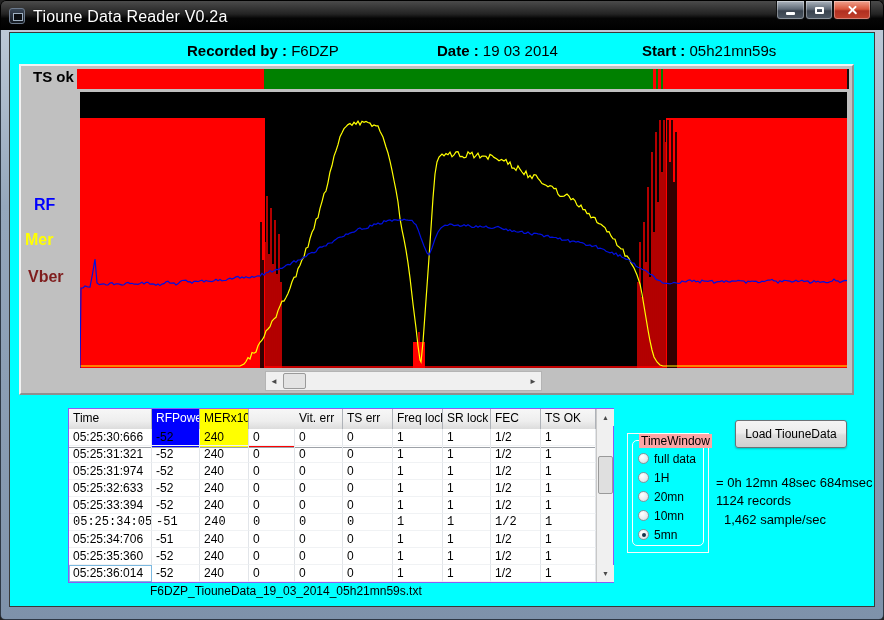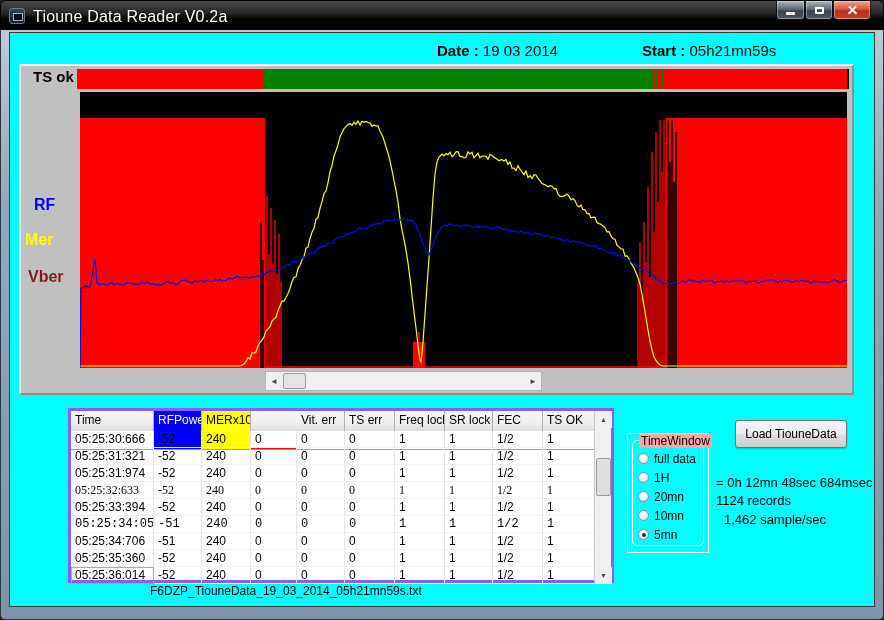--- a/index.html
+++ b/index.html
@@ -51,21 +51,21 @@
   .hscroll { position:absolute; left:244px; top:305px; width:277px; height:20px; background:#f0f0f0;
     border:1px solid #b4b4b4; display:flex; align-items:center; }
   .hs-arrow { width:16px; height:18px; display:flex; align-items:center; justify-content:center;
     font-size:8px; color:#4a4a4a; background:#f0f0f0; }
   .hs-arrow.right { margin-left:auto; }
   .hs-thumb { position:absolute; left:17px; top:1px; width:23px; height:16px; background:#e3e3e3;
     border:1px solid #9a9a9a; border-radius:2px; }
 
   
   .datatable { position:absolute; left:58px; top:375px; width:546px; height:175px; background:#fff;
-    border:3px solid #8b5cf6; }
+    border:1px solid #8b5cf6; }
   .tgrid { position:absolute; left:0; top:0; width:527px; height:173px; overflow:hidden; }
   .trow { display:grid; height:17px; }
   .trow.head { height:20px; background:linear-gradient(180deg,#f7f7f7 0%,#eeeeee 60%,#dcdcdc 100%); }
   .tcell { font-size:12px; color:#000; padding:1px 0 0 4px; white-space:nowrap; overflow:hidden;
     border-right:1px solid #e2e5e9; border-bottom:1px solid #f0f2f4; }
   .trow.head .tcell { border-right:1px solid #aeb2b8; border-bottom:1px solid #9ea2a8; padding-top:2px; }
   .tcell.focused { outline:1px solid #7ab8e0; outline-offset:-1px; }
   .vscroll { position:absolute; right:0; top:0; width:17px; height:173px; background:#f0f0f0; border-left:1px solid #c8c8c8; }
   .vs-btn { position:absolute; left:0; width:17px; height:17px; display:flex; align-items:center; justify-content:center;
     font-size:7px; color:#4a4a4a; background:#f0f0f0; }
@@ -116,20 +116,23 @@
             <i></i>
             <i></i>
           </span>
         </div>
     </div>
   </div>
 
   <div class="frame">
     <div class="content">
 
+      <div class="hdr-item" style="left:177px">
+        <b>Recorded by :</b>&nbsp;<span>F6DZP</span>
+      </div>
       <div class="hdr-item" style="left:427px">
         <b>Date :</b>&nbsp;<span>19 03 2014</span>
       </div>
       <div class="hdr-item" style="left:632px">
         <b>Start :</b>&nbsp;<span>05h21mn59s</span>
       </div>
 
       <div class="gray-panel">
         <span class="ts-label">TS ok</span>
         <div class="ts-bar" id="tsbar">
@@ -244,21 +247,21 @@
               <div class="tcell">-52</div>
               <div class="tcell">240</div>
               <div class="tcell">0</div>
               <div class="tcell">0</div>
               <div class="tcell">0</div>
               <div class="tcell">1</div>
               <div class="tcell">1</div>
               <div class="tcell">1/2</div>
               <div class="tcell">1</div>
             </div>
-            <div class="trow" style="grid-template-columns: 83px 48px 49px 46px 48px 50px 50px 48px 50px 55px; font-family: Liberation Serif, serif;">
+            <div class="trow" style="grid-template-columns: 83px 48px 49px 46px 48px 50px 50px 48px 50px 55px;">
               <div class="tcell">05:25:32:633</div>
               <div class="tcell">-52</div>
               <div class="tcell">240</div>
               <div class="tcell">0</div>
               <div class="tcell">0</div>
               <div class="tcell">0</div>
               <div class="tcell">1</div>
               <div class="tcell">1</div>
               <div class="tcell">1/2</div>
               <div class="tcell">1</div>

